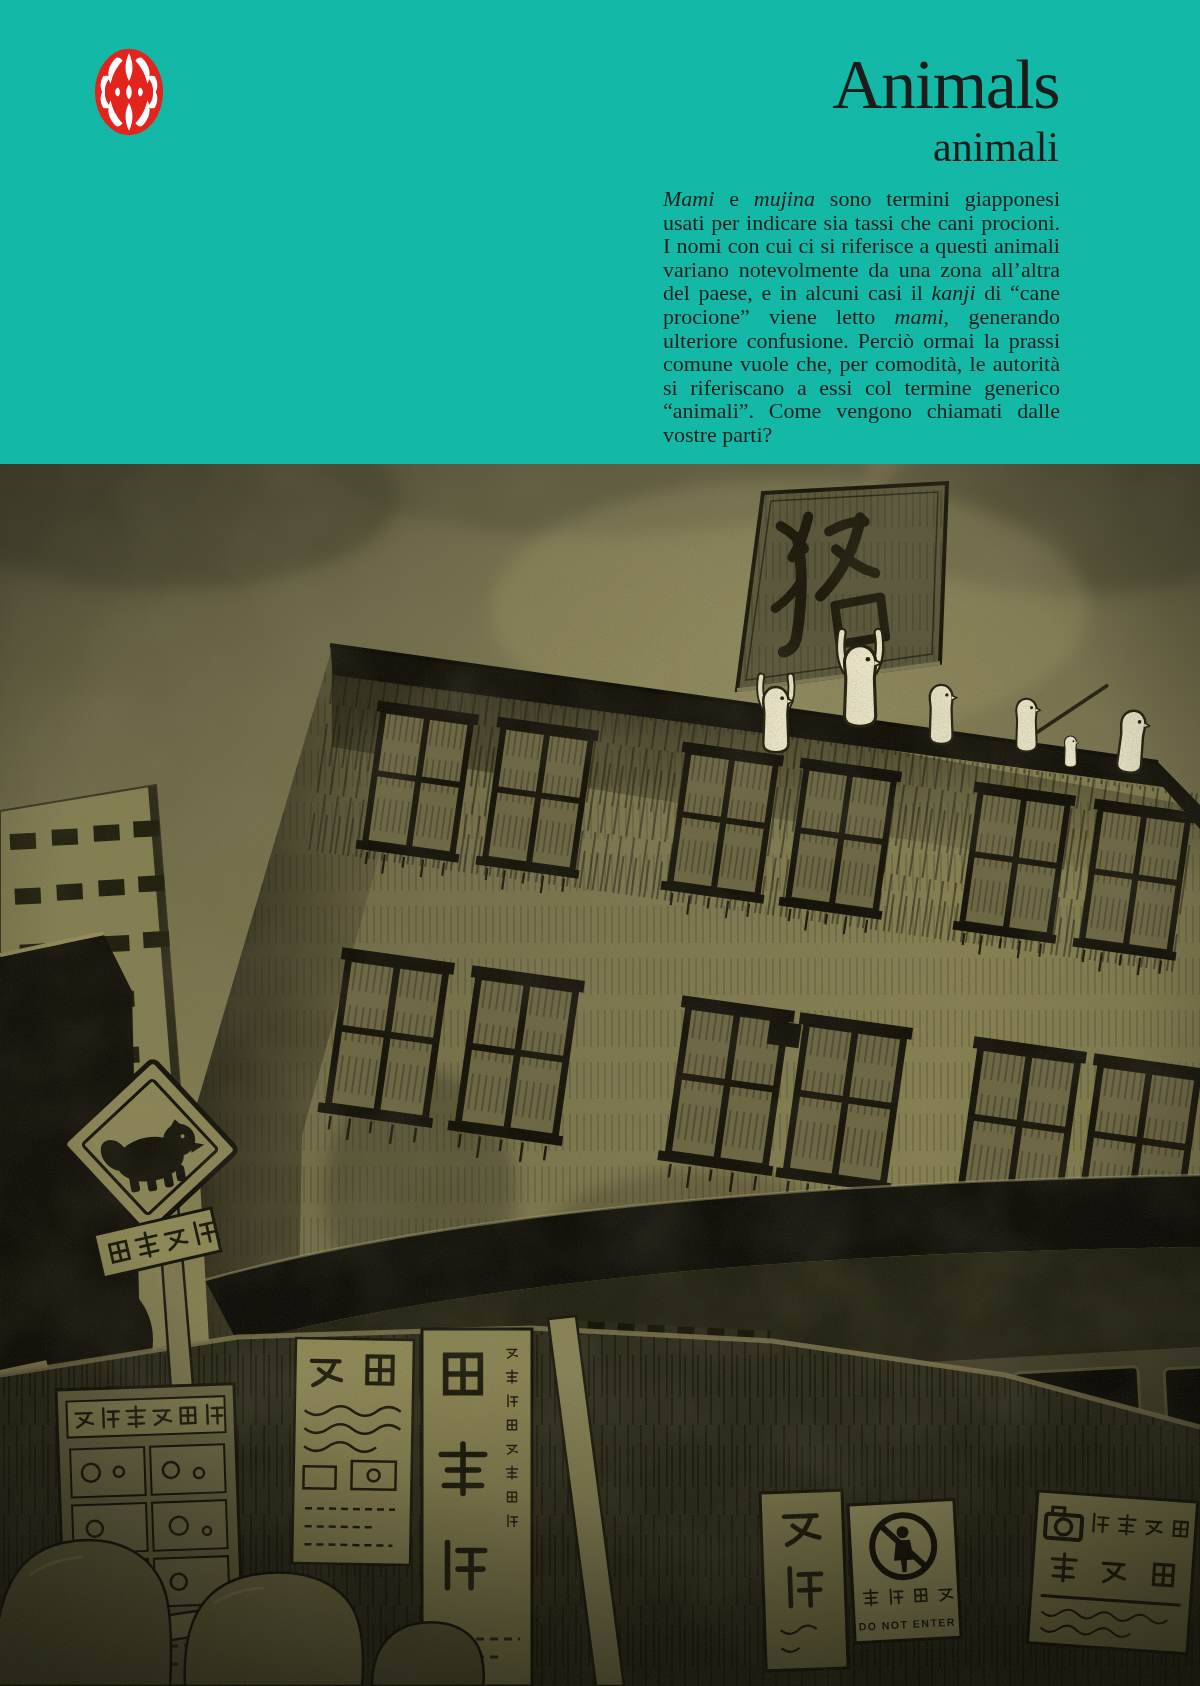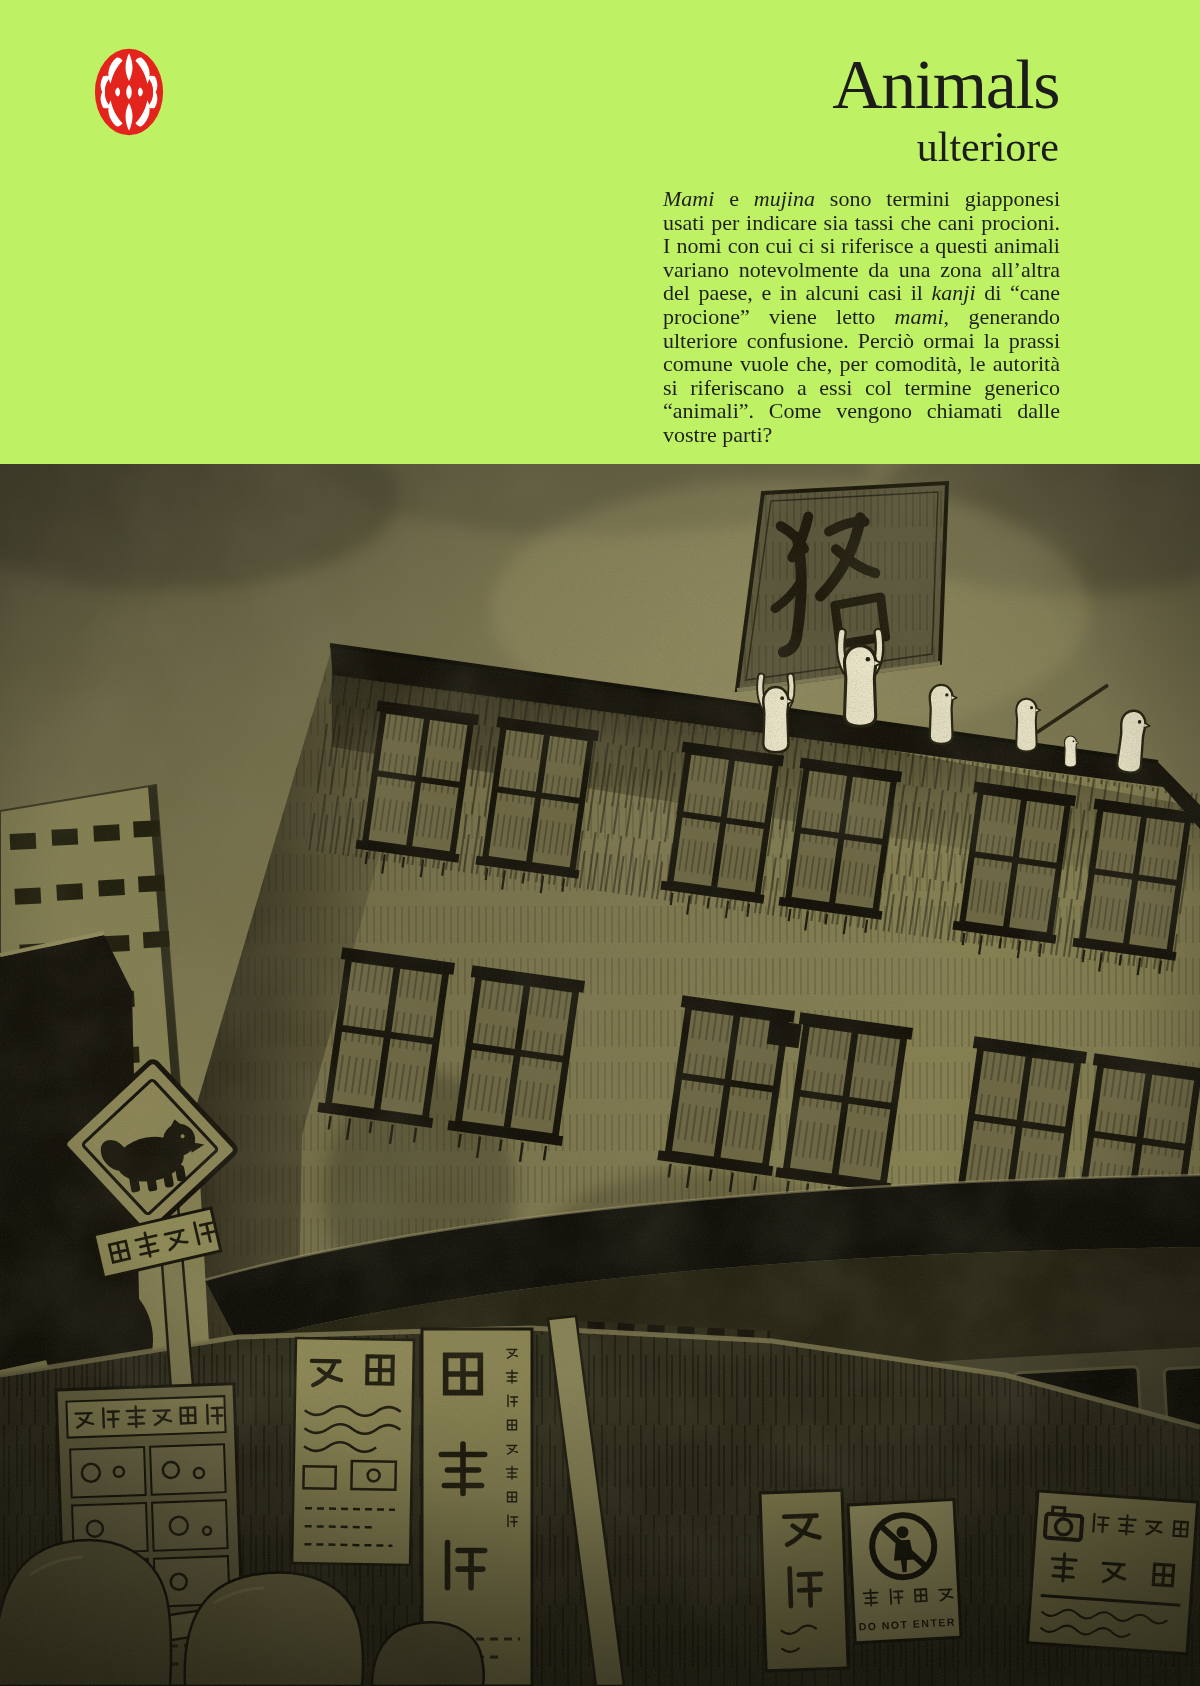--- a/index.html
+++ b/index.html
@@ -1,18 +1,18 @@
 <!DOCTYPE html>
 <html><head>
 <meta charset="utf-8">
 <style>
   html,body{margin:0;padding:0;}
   body{width:1200px;height:1686px;background:#ffffff;position:relative;overflow:hidden;
        font-family:"Liberation Serif", serif;}
-  .header{position:absolute;left:0;top:0;width:1200px;height:464px;background:#bef264;}
+  .header{position:absolute;left:0;top:0;width:1200px;height:464px;background:#14b8a6;}
   .logo{position:absolute;left:94px;top:46px;width:70px;height:92px;}
   .title-block{position:absolute;right:141px;top:48px;text-align:right;color:#1c1c1a;}
   .title{font-size:70px;line-height:74px;font-weight:normal;letter-spacing:-1.5px;margin:0;}
   .author{font-size:42px;line-height:46px;margin:2px 0 0 0;}
   .intro{position:absolute;left:663px;top:187px;width:397px;margin:0;font-size:22px;
          line-height:23.6px;text-align:justify;color:#1f1f1d;}
   .intro i{font-style:italic;}
   .illu{position:absolute;left:0;top:464px;width:1200px;height:1222px;display:block;}
 </style>
 </head>
@@ -34,21 +34,21 @@
       <path d="M10,66 C6,59 6,50 12,46 C11,53 13,60 18,65 C15,67 12,67 10,66 Z"></path>
       <path d="M66,66 C70,59 70,50 64,46 C65,53 63,60 58,65 C61,67 64,67 66,66 Z"></path>
       <path d="M38,41 C34,45 34,53 38,57 C42,53 42,45 38,41 Z"></path>
       <path d="M26,44 C22,46 22,52 26,54 C29,52 29,46 26,44 Z"></path>
       <path d="M50,44 C54,46 54,52 50,54 C47,52 47,46 50,44 Z"></path>
     </g>
   </svg>
 
   <div class="title-block">
     <h1 class="title">Animals</h1>
-    <div class="author">ulteriore</div>
+    <div class="author">animali</div>
   </div>
 
   <p class="intro"><i>Mami</i><span> e </span><i>mujina</i><span> sono termini giapponesi usati per indicare sia tassi che cani procioni. I nomi con cui ci si riferisce a questi animali variano notevolmente da una zona all’altra del paese, e in alcuni casi il </span><i>kanji</i><span> di “cane procione” viene letto </span><i>mami</i><span>, generando ulteriore confusione. Perciò ormai la prassi comune vuole che, per comodità, le autorità si riferiscano a essi col termine generico “animali”. Come vengono chiamati dalle vostre parti?</span></p>
 </div>
 
 <svg class="illu" viewBox="0 29 1200 1222" preserveAspectRatio="none">
   <defs>
     <linearGradient id="sky" x1="0" y1="0" x2="0" y2="1">
       <stop offset="0" stop-color="#56523a"></stop>
         <stop offset=".25" stop-color="#6e6947"></stop>

